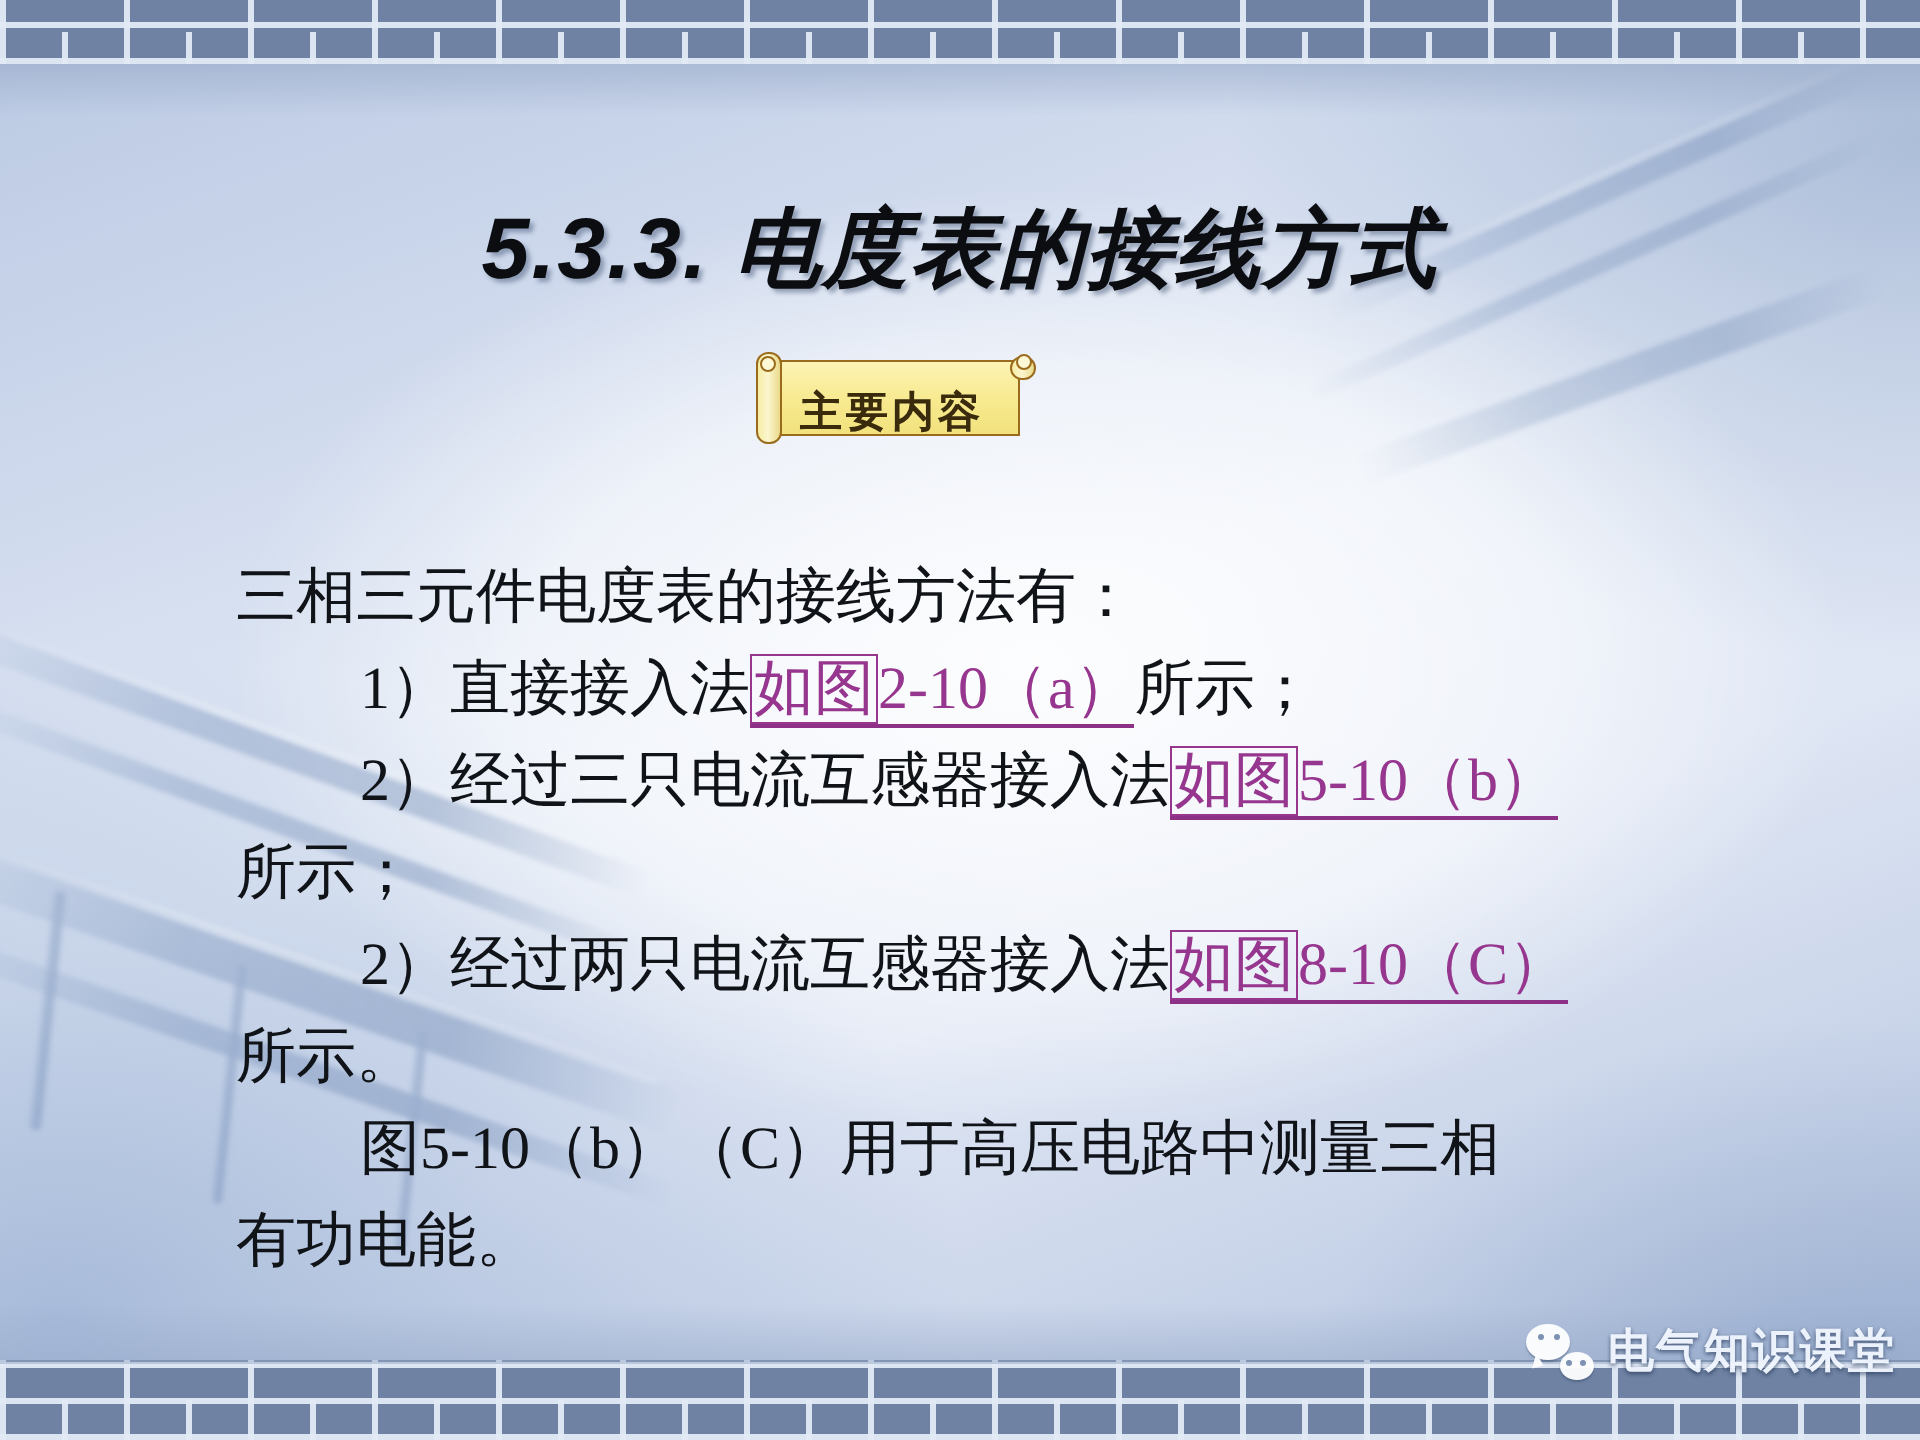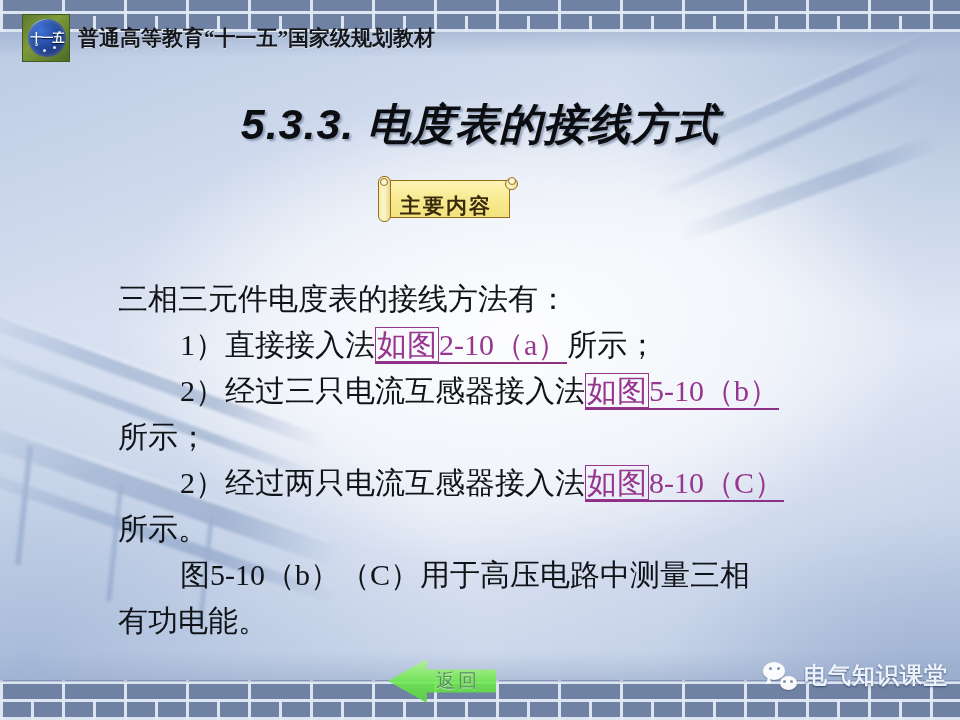--- a/index.html
+++ b/index.html
@@ -213,34 +213,20 @@
     <div class="bar" style="left:10px;top:70px;width:310px;height:9px;transform:rotate(-24deg);"></div>
     <div class="bar" style="left:40px;top:120px;width:280px;height:16px;transform:rotate(-20deg);"></div>
     <div class="rail" style="left:30px;top:26px;width:280px;height:4px;transform:rotate(-24deg);"></div>
   </div>
 
   <div class="brick" id="brick-top"></div>
   <div id="brick-top-fade"></div>
   <div class="brick" id="brick-bottom"></div>
   <div id="brick-bottom-fade"></div>
 
-  <div id="header-row">
-    <div id="book-logo">
-      <div class="orb">
-        <div class="swoosh"></div>
-        <div class="swoosh2"></div>
-        <div class="dot" style="left:7px;top:24px;"></div>
-        <div class="dot" style="left:15px;top:30px;"></div>
-        <div class="dot" style="left:25px;top:27px;"></div>
-        <div class="dot" style="left:30px;top:12px;"></div>
-        <div class="lbl">十一五</div>
-      </div>
-    </div>
-    <div id="header-title">普通高等教育“十一五”国家级规划教材</div>
-  </div>
 
   <div id="slide-title">5.3.3. 电度表的接线方式</div>
 
   <div id="scroll-banner">
     <div class="sheet"></div>
     <div class="roll l"></div>
     <div class="roll r"></div>
     <div class="knob k1"></div>
     <div class="knob k2"></div>
     <div id="scroll-text">主要内容</div>
@@ -257,24 +243,20 @@
 
     <p><span class="indent"></span><span>2）经过两只电流互感器接入法</span><a href="#" class="lnk"><span class="boxed">如图</span><span>8-10（C）</span></a></p>
 
     <p><span>所示。</span></p>
 
     <p><span class="indent"></span><span>图5-10（b）（C）用于高压电路中测量三相</span></p>
 
     <p><span>有功电能。</span></p>
   </div>
 
-  <div id="return-button">
-    <div class="arrow"></div>
-    <div id="return-label">返回</div>
-  </div>
 
   <div id="watermark">
     <div id="wechat-icon">
       <div class="b1"></div>
         <div class="t1"></div>
       <div class="b2"></div>
         <div class="t2"></div>
       <div class="e" style="left:6px;top:5px;"></div>
       <div class="e" style="left:14px;top:5px;"></div>
       <div class="e" style="right:11px;bottom:7px;"></div>

